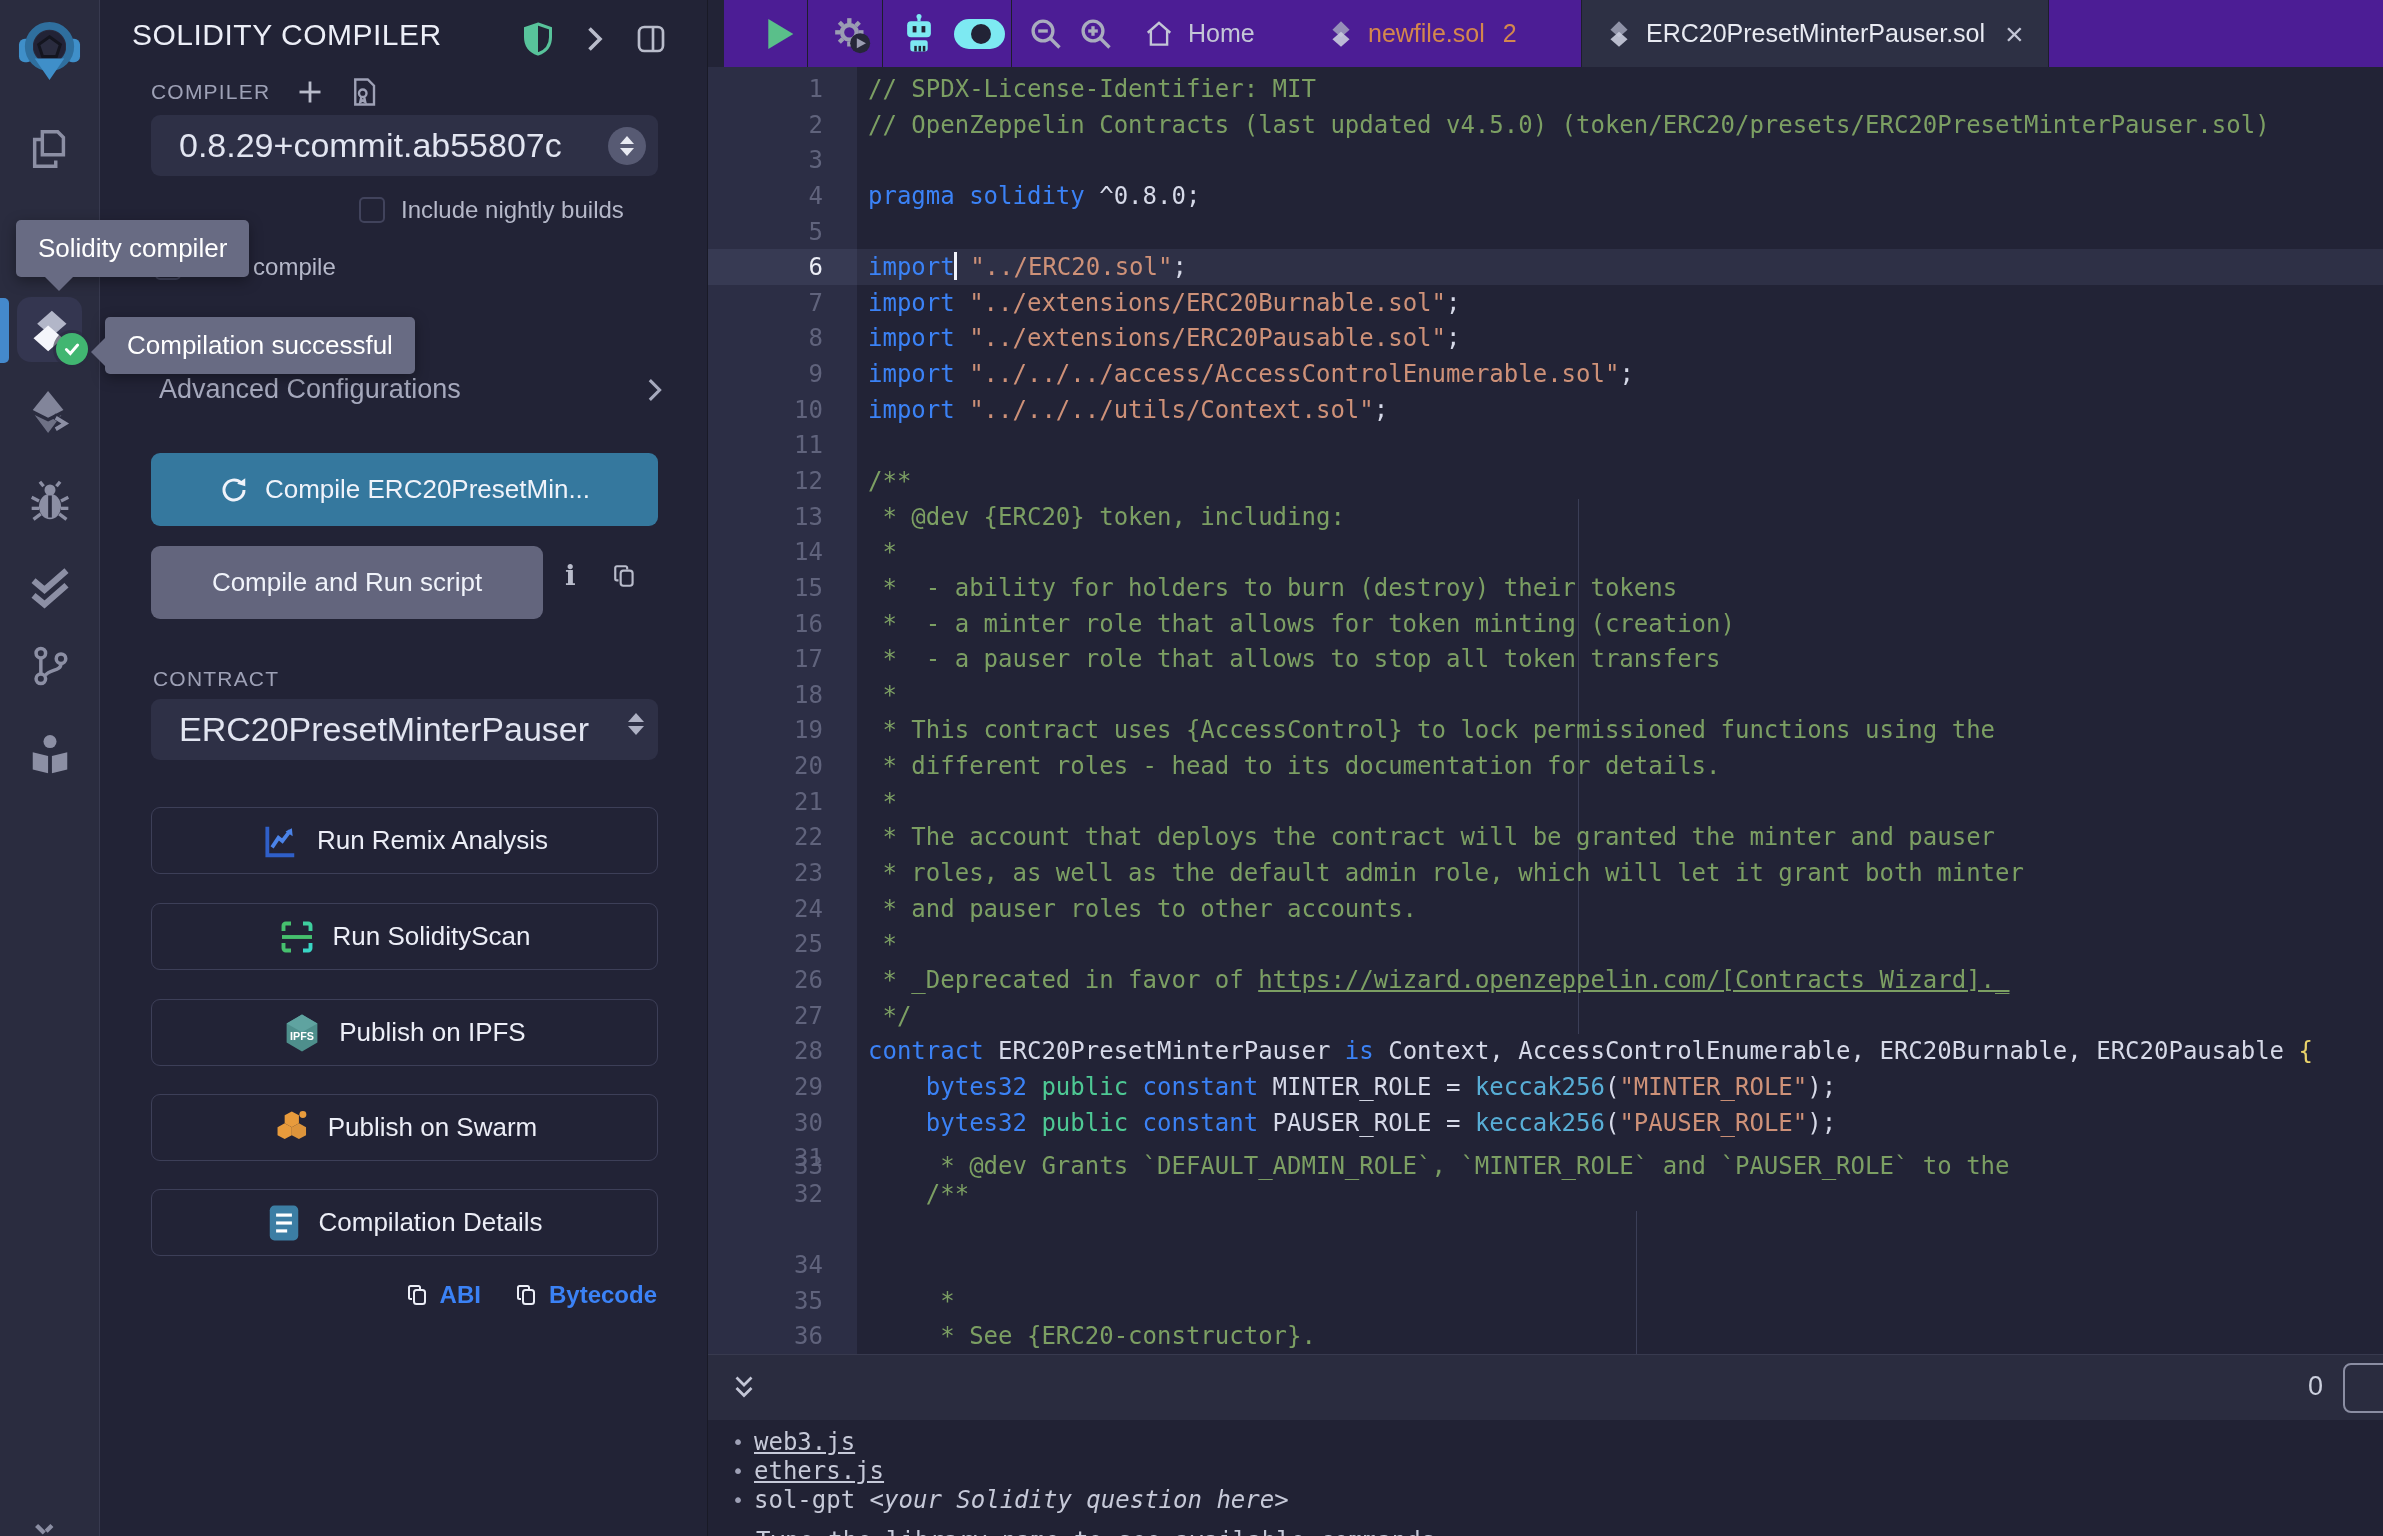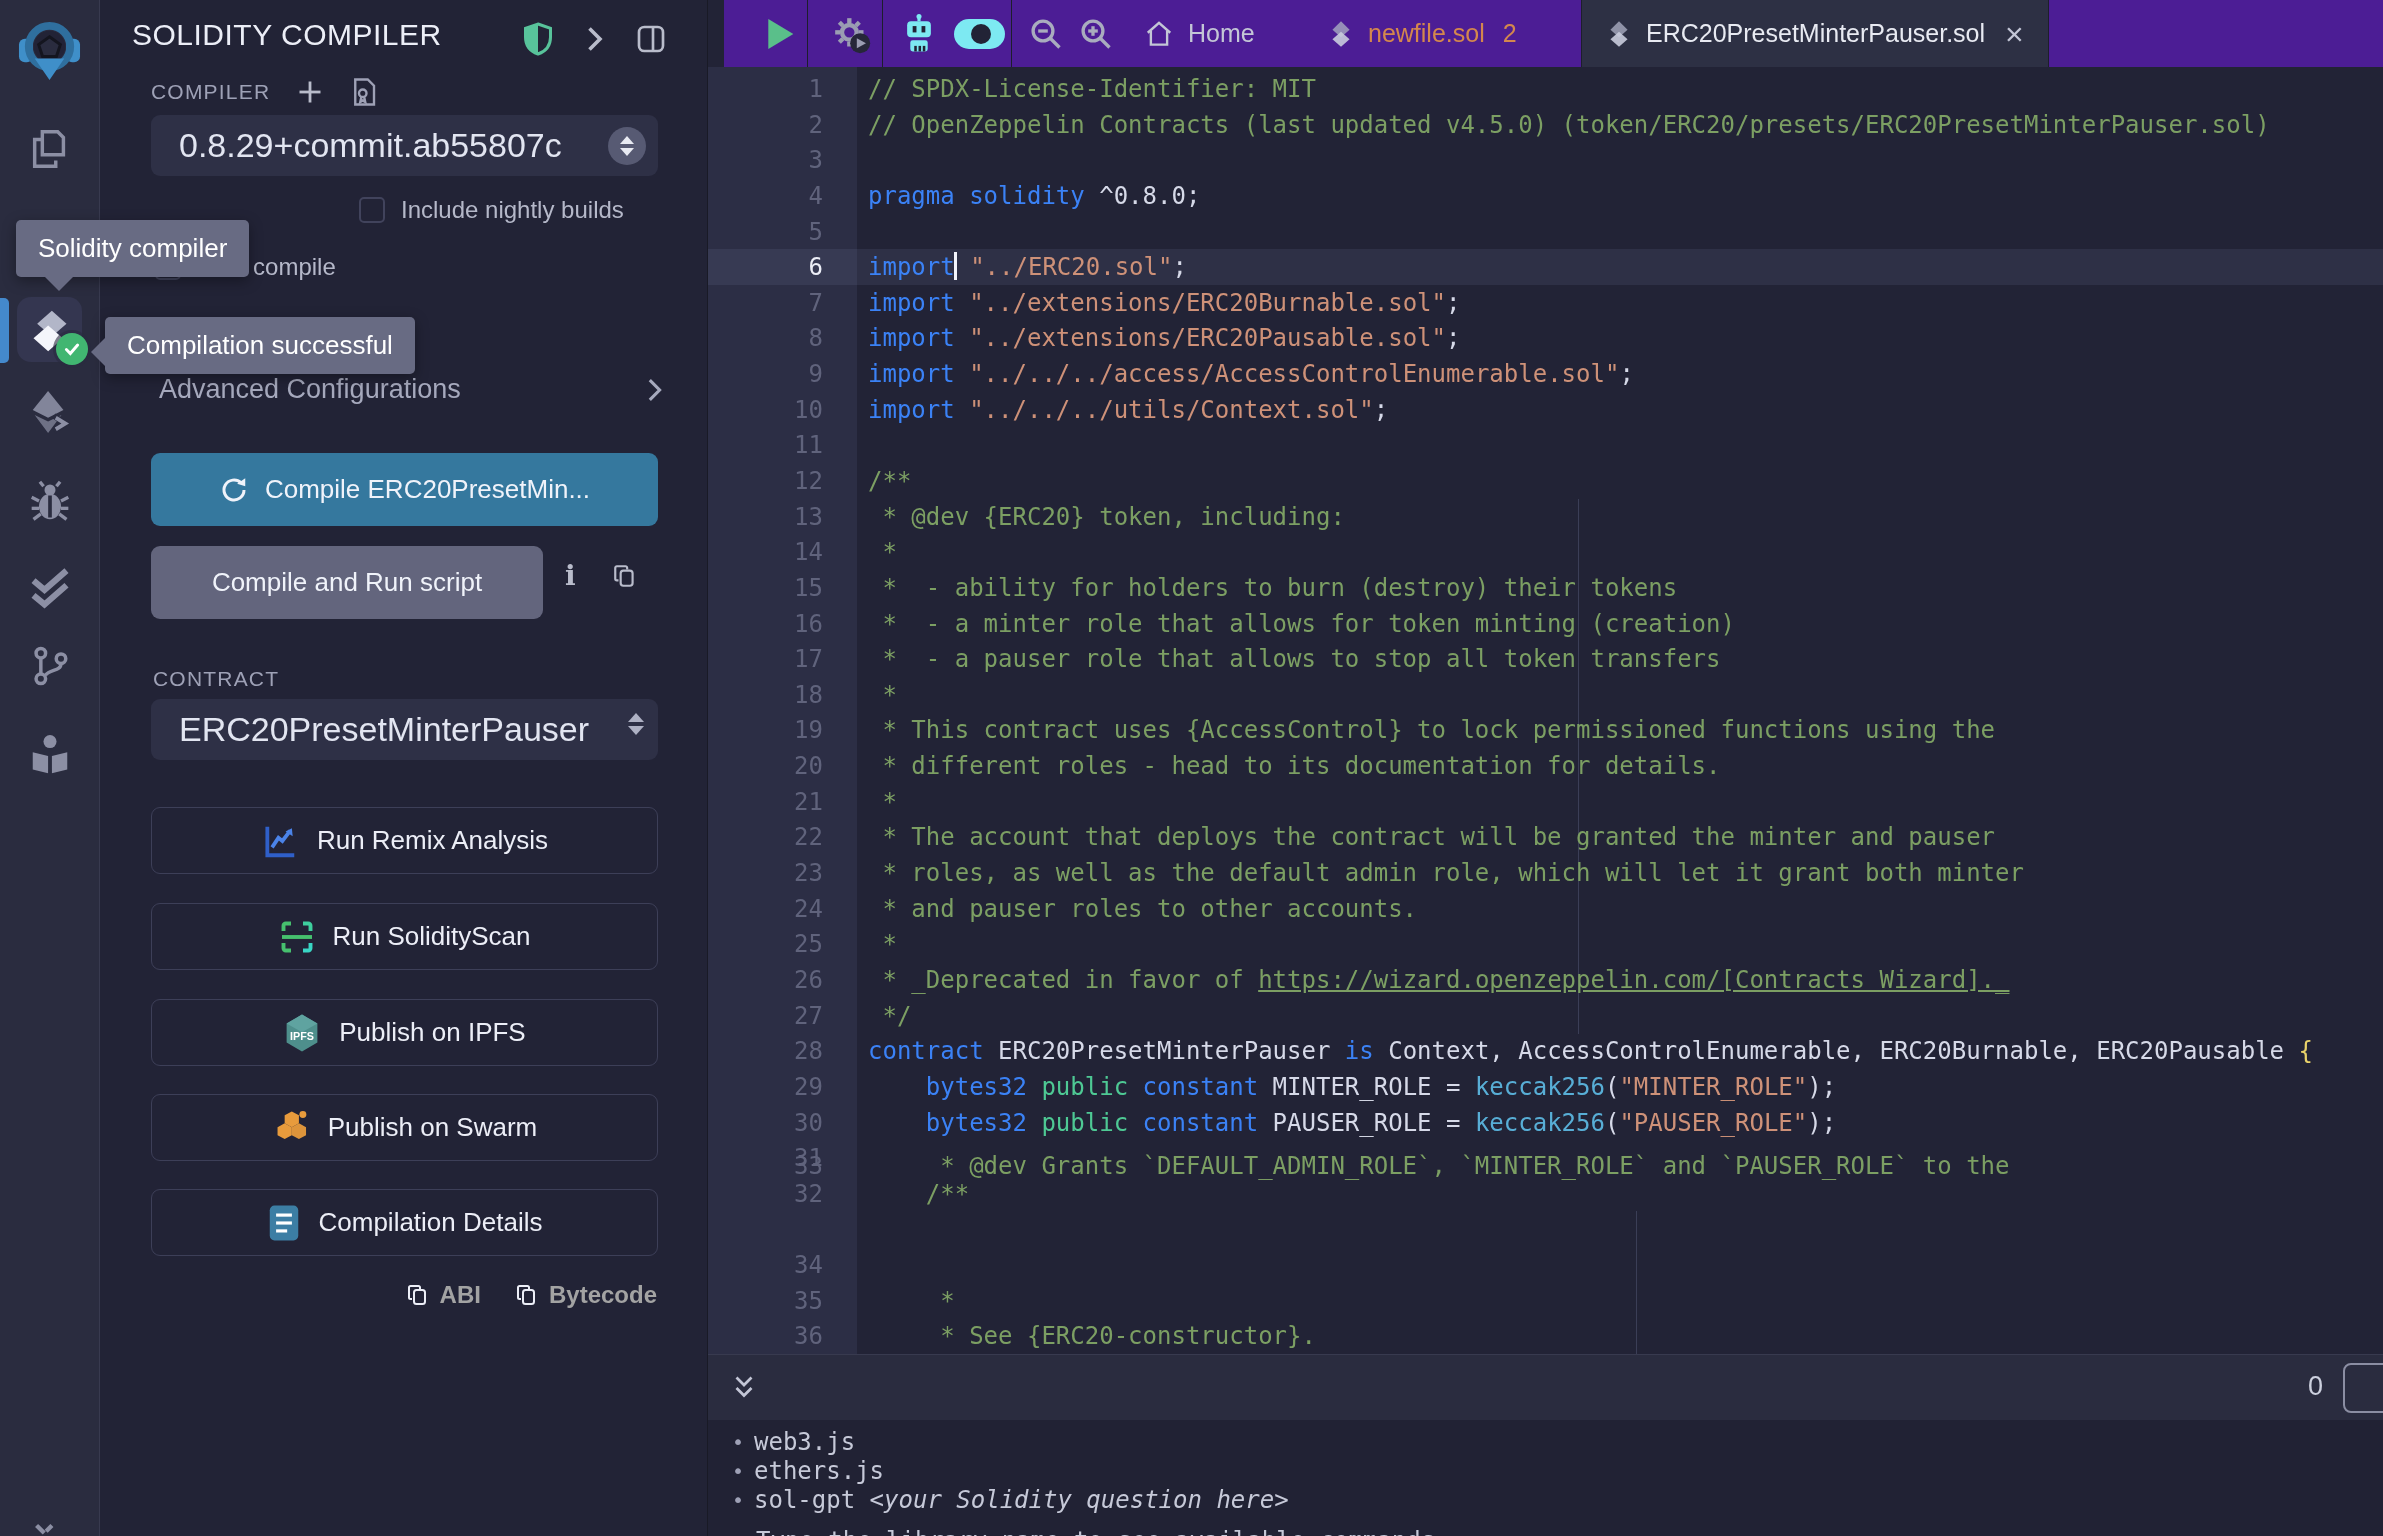--- a/index.html
+++ b/index.html
@@ -36,21 +36,21 @@
   .adv-row{position:absolute;left:59px;top:374px;width:505px;display:flex;align-items:center;justify-content:space-between;
     font-size:27px;color:#a6a9bd;}
   .btn-primary{position:absolute;left:51px;top:453px;width:507px;height:73px;background:#35789e;border-radius:9px;
     display:flex;align-items:center;justify-content:center;gap:16px;font-size:26px;color:#f0f3fa;cursor:pointer;}
   .btn-gray{position:absolute;left:51px;top:546px;width:392px;height:73px;background:#63657d;border-radius:9px;
     display:flex;align-items:center;justify-content:center;font-size:26px;color:#f0f3fa;cursor:pointer;}
   .after-gray{position:absolute;top:559px;display:flex;align-items:center;gap:36px;left:465px;}
   .contract-lbl{position:absolute;left:53px;top:667px;}
   .btn-outline{position:absolute;left:51px;width:507px;height:67px;border:1px solid #3d3f58;border-radius:9px;
     display:flex;align-items:center;justify-content:center;gap:18px;font-size:26px;color:#eceef7;background:transparent;cursor:pointer;box-sizing:border-box;}
-  .abi-row{position:absolute;right:50px;top:1281px;display:flex;align-items:center;gap:34px;font-size:24px;font-weight:bold;color:#a3a3a3;}
+  .abi-row{position:absolute;right:50px;top:1281px;display:flex;align-items:center;gap:34px;font-size:24px;font-weight:bold;color:#3b82f6;}
   .abi-item{display:flex;align-items:center;gap:10px;}
 
   
   .tooltip{position:absolute;background:#686b83;color:#ffffff;font-size:26px;padding:13px 22px;border-radius:5px;
     z-index:60;white-space:nowrap;box-shadow:0 4px 14px rgba(0,0,0,.35);}
   .tt1{left:16px;top:220px;}
   .tt1:after{content:"";position:absolute;left:28px;bottom:-14px;border:15px solid transparent;border-top-color:#686b83;border-bottom:none;}
   .tt2{left:105px;top:317px;}
   .tt2:after{content:"";position:absolute;left:-14px;top:20px;border:15px solid transparent;border-right-color:#686b83;border-left:none;}
 
@@ -81,21 +81,21 @@
   .caret{display:inline-block;width:3px;height:28px;background:#f2f4fb;vertical-align:-5px;margin:0 -1px;}
 
   
   .term-bar{position:absolute;left:0;top:1354px;width:100%;height:65px;background:#2a2c3f;border-top:1px solid #383a4f;}
   .term-count{position:absolute;right:61px;top:16px;font-size:27px;color:#ccd0de;}
   .term-input{position:absolute;right:-28px;top:8px;width:65px;height:46px;border:2px solid #8b8ea3;border-radius:8px;}
   .term-body{position:absolute;left:0;top:1420px;width:100%;height:117px;background:#212234;
     font-family:"DejaVu Sans Mono",monospace;font-size:24px;color:#c6c9d8;}
   .t-row{height:29px;line-height:29px;padding-left:46px;position:relative;white-space:pre;}
   .t-row:before{content:"•";position:absolute;left:24px;color:#9ea1b6;font-size:20px;}
-  .t-link{margin-top:35px;}
+  .t-link{text-decoration:underline;margin-top:35px;}
   .t-italic{font-style:italic;}
   .t-hint{margin-top:12px;padding-left:48px;white-space:pre;}
 </style>
 </head>
 <body>
 
 <div id="root">
 
   <aside class="iconbar">
     <div class="ib" style="top:18px">

